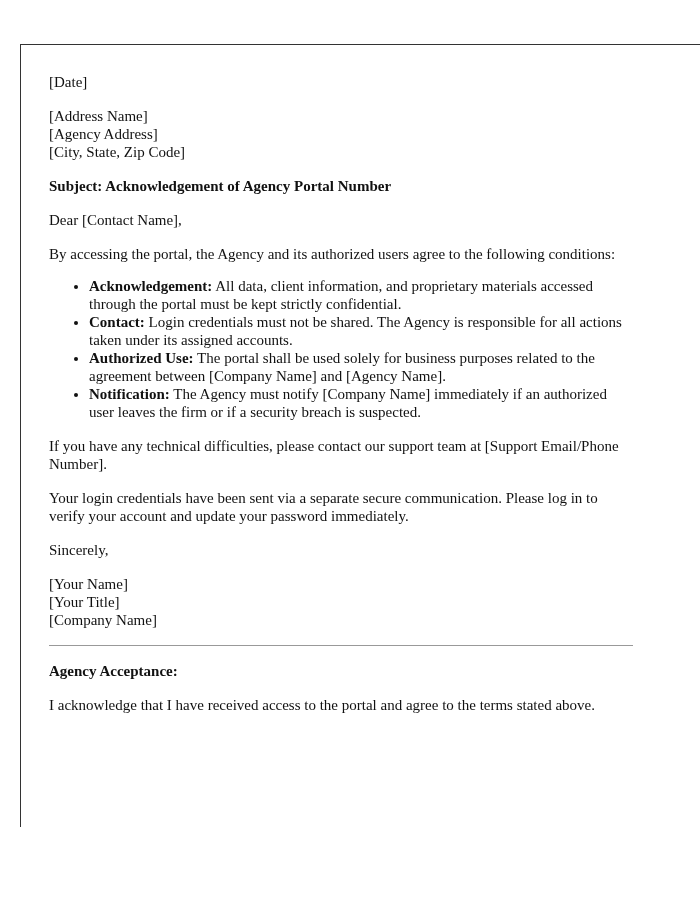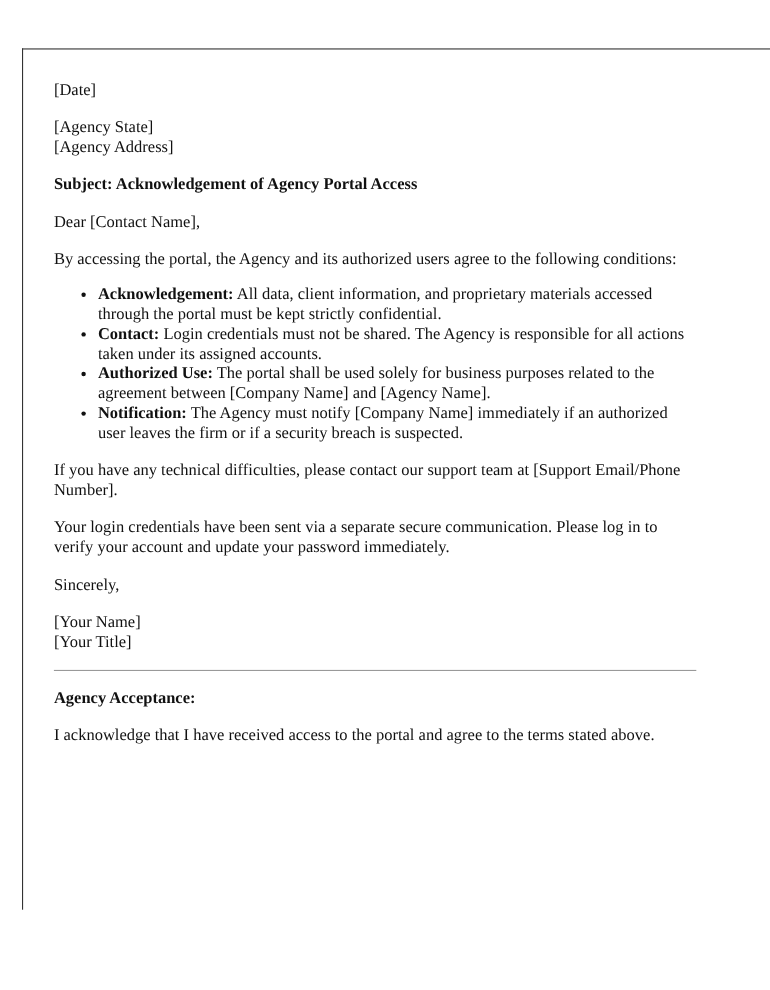--- a/index.html
+++ b/index.html
@@ -24,25 +24,26 @@
 </style>
 </head>
 <body>
 
 <div class="page">
   <div class="content">
 
     <p>[Date]</p>
 
     <div class="block">
-      <div>[Agency State]</div>
+      <div>[Address Name]</div>
       <div>[Agency Address]</div>
+      <div>[City, State, Zip Code]</div>
     </div>
 
-    <p class="bold">Subject: Acknowledgement of Agency Portal Access</p>
+    <p class="bold">Subject: Acknowledgement of Agency Portal Number</p>
 
     <p>Dear [Contact Name],</p>
 
 
     <p style="margin-bottom:14px;">By accessing the portal, the Agency and its authorized users agree to the following conditions:</p>
 
     <ul>
       <li><span class="bold">Acknowledgement:</span><span> All data, client information, and proprietary materials accessed through the portal must be kept strictly confidential.</span></li>
       <li><span class="bold">Contact:</span><span> Login credentials must not be shared. The Agency is responsible for all actions taken under its assigned accounts.</span></li>
       <li><span class="bold">Authorized Use:</span><span> The portal shall be used solely for business purposes related to the agreement between [Company Name] and [Agency Name].</span></li>
@@ -51,20 +52,21 @@
 
     <p>If you have any technical difficulties, please contact our support team at [Support Email/Phone Number].</p>
 
     <p>Your login credentials have been sent via a separate secure communication. Please log in to verify your account and update your password immediately.</p>
 
     <p>Sincerely,</p>
 
     <div class="block">
       <div>[Your Name]</div>
       <div>[Your Title]</div>
+      <div>[Company Name]</div>
     </div>
 
     <hr class="sep">
 
     <p class="bold">Agency Acceptance:</p>
 
     <p>I acknowledge that I have received access to the portal and agree to the terms stated above.</p>
 
 
   </div>

